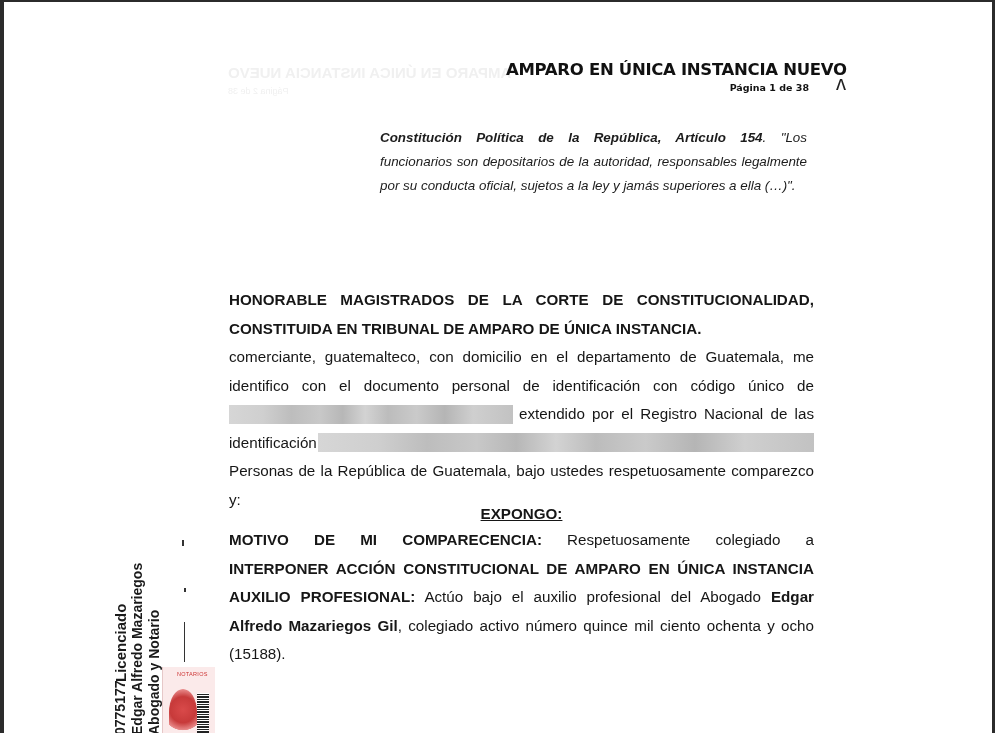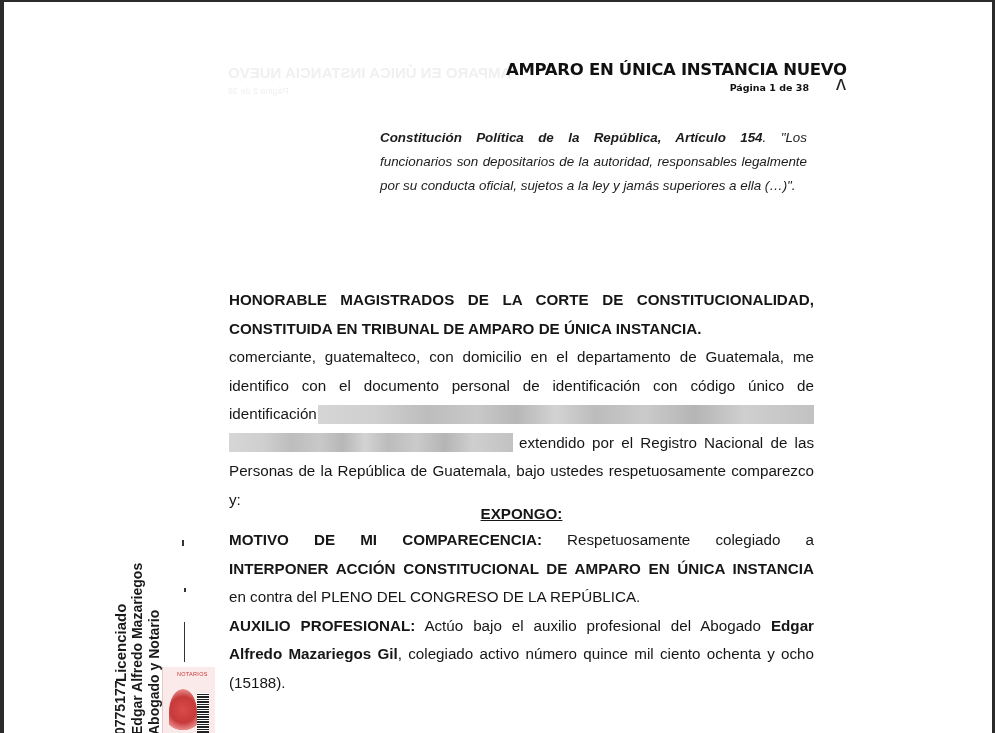--- a/index.html
+++ b/index.html
@@ -180,35 +180,34 @@
 
   <div class="epigraph"><b>Constitución Política de la República, Artículo 154</b><span>. "Los funcionarios son depositarios de la autoridad, responsables legalmente por su conducta oficial, sujetos a la ley y jamás superiores a ella (…)".</span></div>
 
   <div class="body">
     <span class="line bold">HONORABLE MAGISTRADOS DE LA CORTE DE CONSTITUCIONALIDAD,</span>
     <span class="line bold last">CONSTITUIDA EN TRIBUNAL DE AMPARO DE ÚNICA INSTANCIA.</span>
 
     <span class="line">comerciante, guatemalteco, con domicilio en el departamento de Guatemala, me</span>
     <span class="line">identifico con el documento personal de identificación con código único de</span>
     <span class="line flex">
+        <span class="redact redact-b"></span>
+        <span style="flex:1; text-align:justify; text-align-last:justify;">extendido por el Registro Nacional de las</span>
+      </span>
+    <span class="line flex">
         <span>identificación</span>
         <span class="redact redact-a"></span>
       </span>
-    <span class="line flex">
-        <span class="redact redact-b"></span>
-        <span style="flex:1; text-align:justify; text-align-last:justify;">extendido por el Registro Nacional de las</span>
-      </span>
     <span class="line">Personas de la República de Guatemala, bajo ustedes respetuosamente comparezco</span>
     <span class="line last">y:</span>
 
     <span class="line center" style="height:22px; line-height:20px; margin-top:-10px;"><span class="bold u">EXPONGO:</span></span>
 
     <span class="line"><span class="bold">MOTIVO DE MI COMPARECENCIA:</span><span> Respetuosamente colegiado a</span></span>
     <span class="line bold">INTERPONER ACCIÓN CONSTITUCIONAL DE AMPARO EN ÚNICA INSTANCIA</span>
-    <span class="line last">en contra del PLENO DEL CONGRESO DE LA REPÚBLICA.</span>
 
     <span class="line"><span class="bold">AUXILIO PROFESIONAL:</span><span> Actúo bajo el auxilio profesional del Abogado </span><span class="bold">Edgar</span></span>
     <span class="line"><span class="bold">Alfredo Mazariegos Gil</span><span>, colegiado activo número quince mil ciento ochenta y ocho</span></span>
     <span class="line last">(15188).</span>
   </div>
 
   <div class="stamp">
     <div class="seal">
       <div class="seal-label">NOTARIOS</div>
       <div class="seal-emblem"></div>

